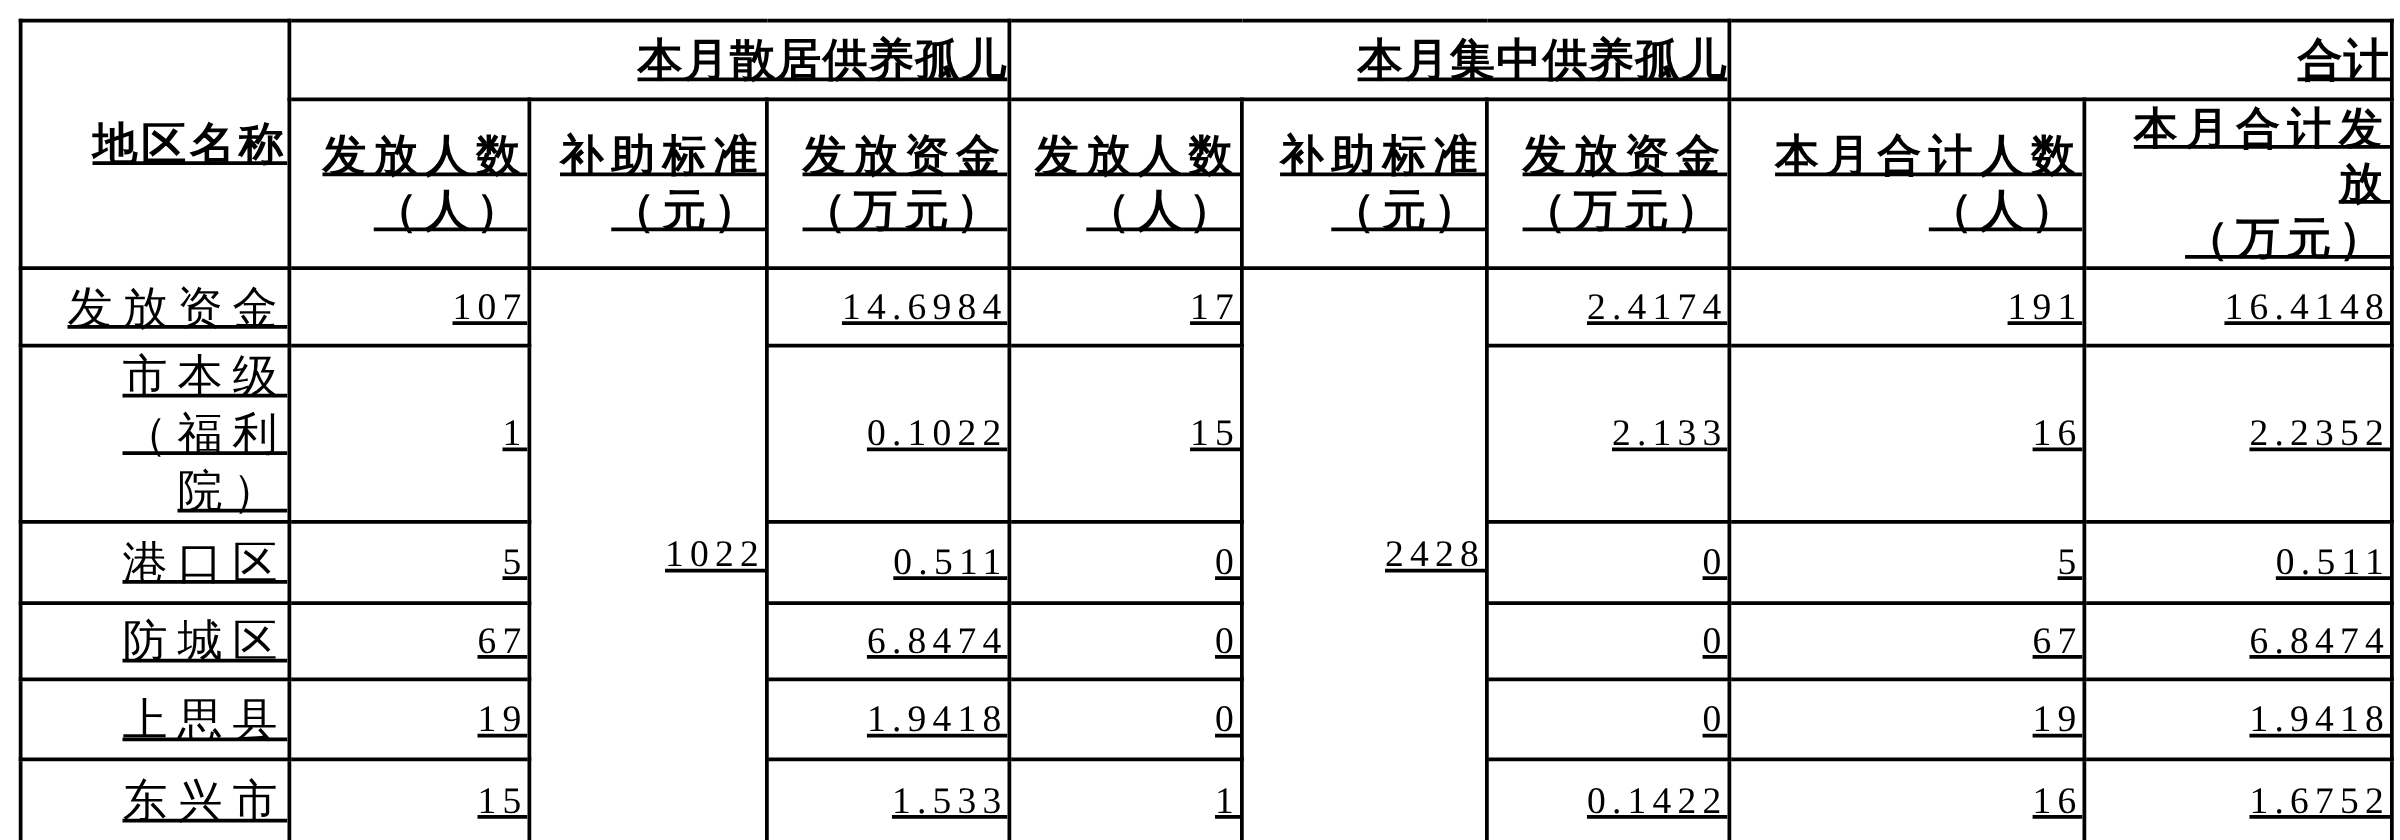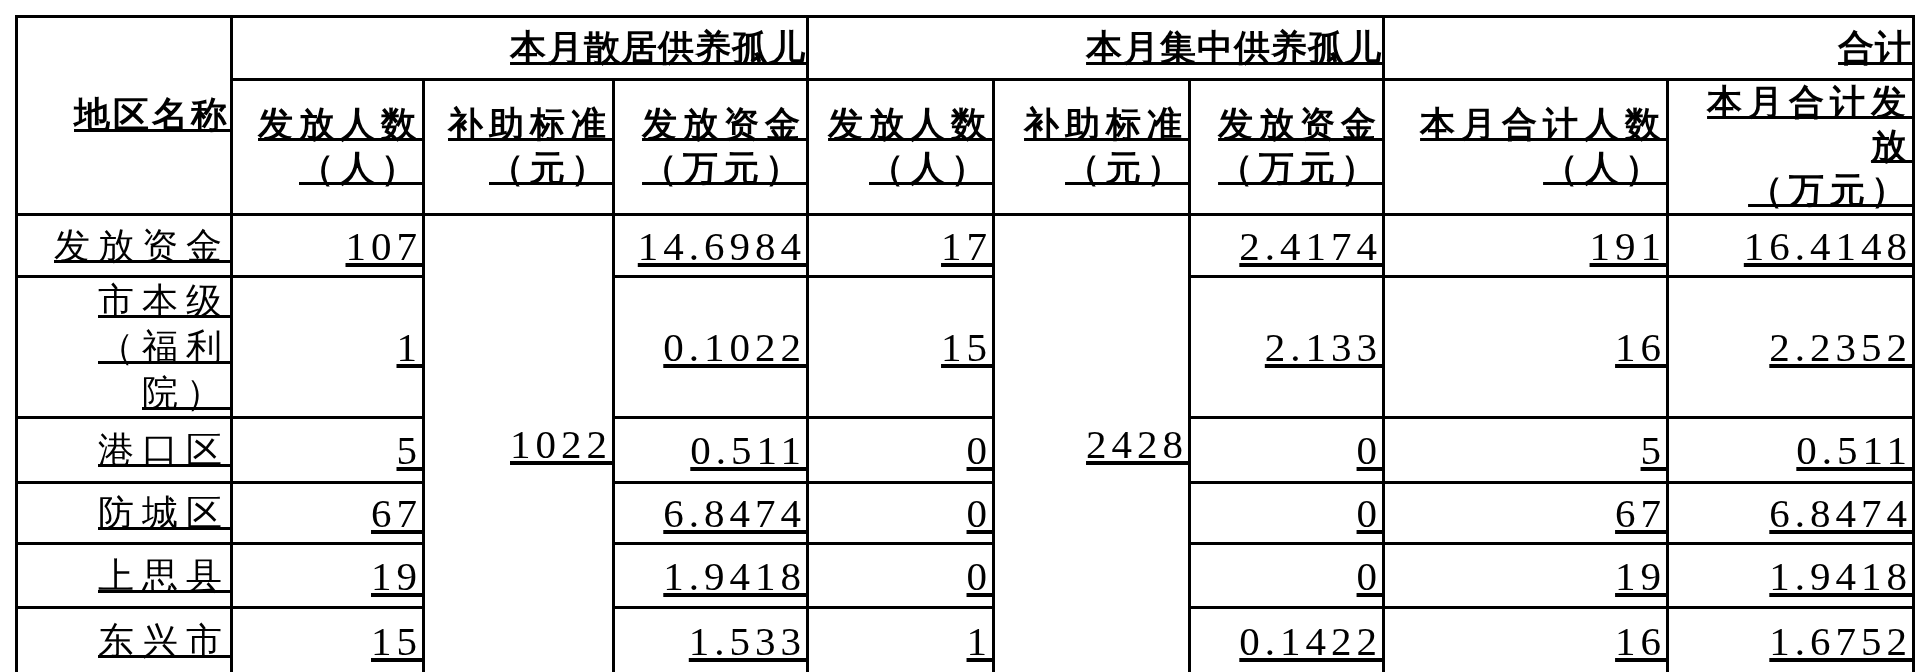--- a/index.html
+++ b/index.html
@@ -65,21 +65,21 @@
   tr.r5 { height: 64px; }
   tr.r6 { height: 66px; }
   td.region {
     font-size: 36px;
     font-weight: normal;
     letter-spacing: 8px;
     line-height: 46px;
     white-space: pre-line;
   }
   td.num {
-    font-size: 41px;
+    font-size: 30px;
     font-weight: normal;
     letter-spacing: 5px;
   }
 </style>
 </head>
 <body>
 
 <div class="canvas">
   <table class="grid">
     <colgroup>

